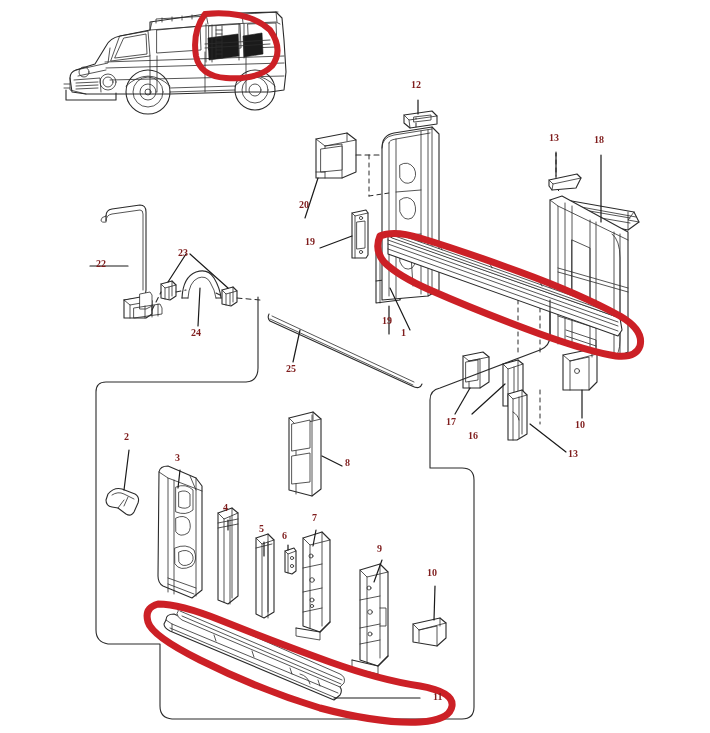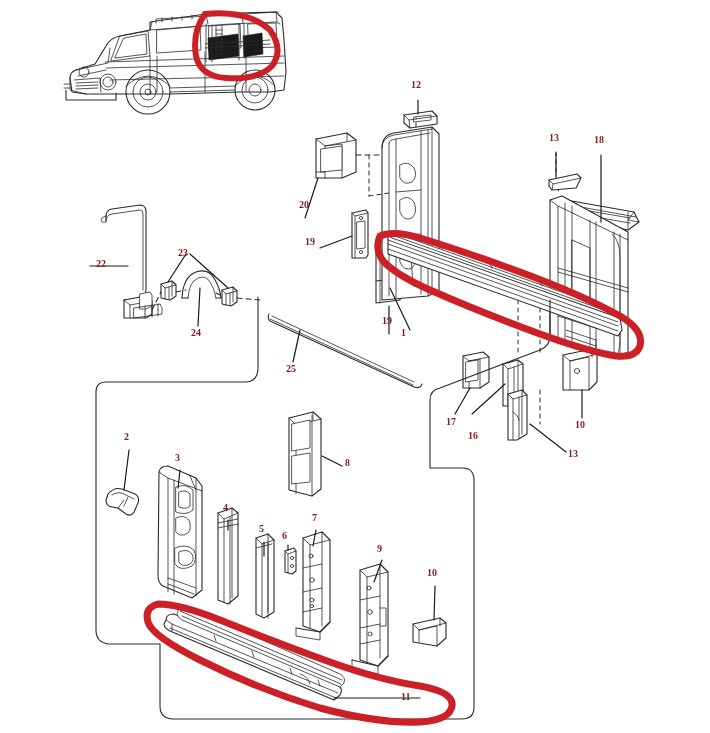--- a/index.html
+++ b/index.html
@@ -499,21 +499,21 @@
   <div class="lbl" style="left:401px;top:328px;">1</div>
   <div class="lbl" style="left:124px;top:432px;">2</div>
   <div class="lbl" style="left:175px;top:453px;">3</div>
   <div class="lbl" style="left:223px;top:503px;">4</div>
   <div class="lbl" style="left:259px;top:524px;">5</div>
   <div class="lbl" style="left:282px;top:531px;">6</div>
   <div class="lbl" style="left:312px;top:513px;">7</div>
   <div class="lbl" style="left:345px;top:458px;">8</div>
   <div class="lbl" style="left:377px;top:544px;">9</div>
   <div class="lbl" style="left:427px;top:568px;">10</div>
-  <div class="lbl" style="left:401px;top:692px;text-align:right;">11</div>
+  <div class="lbl" style="left:433px;top:692px;text-align:right;">11</div>
   <div class="lbl" style="left:411px;top:80px;">12</div>
   <div class="lbl" style="left:549px;top:133px;">13</div>
   <div class="lbl" style="left:575px;top:420px;">10</div>
   <div class="lbl" style="left:568px;top:449px;">13</div>
   <div class="lbl" style="left:468px;top:416px;margin-top:15px;">16</div>
   <div class="lbl" style="left:446px;top:417px;">17</div>
   <div class="lbl" style="left:382px;top:316px;">19</div>
   <div class="lbl" style="left:305px;top:237px;">19</div>
   <div class="lbl" style="left:299px;top:200px;">20</div>
   <div class="lbl" style="left:594px;top:135px;">18</div>

